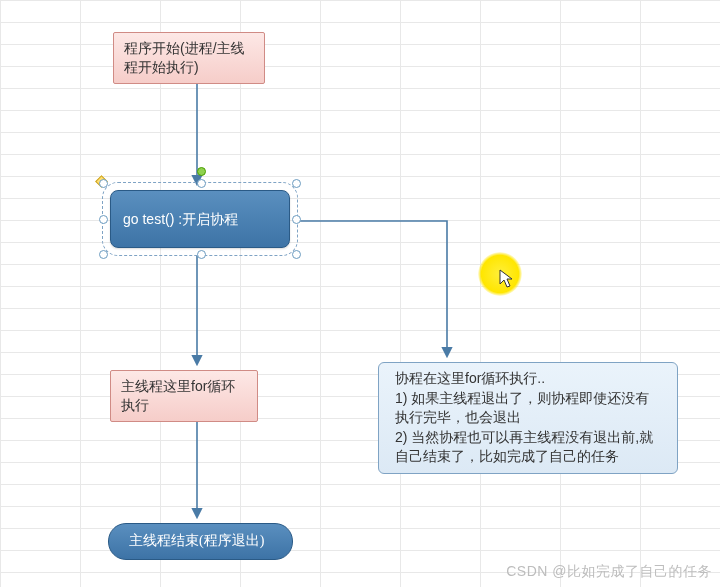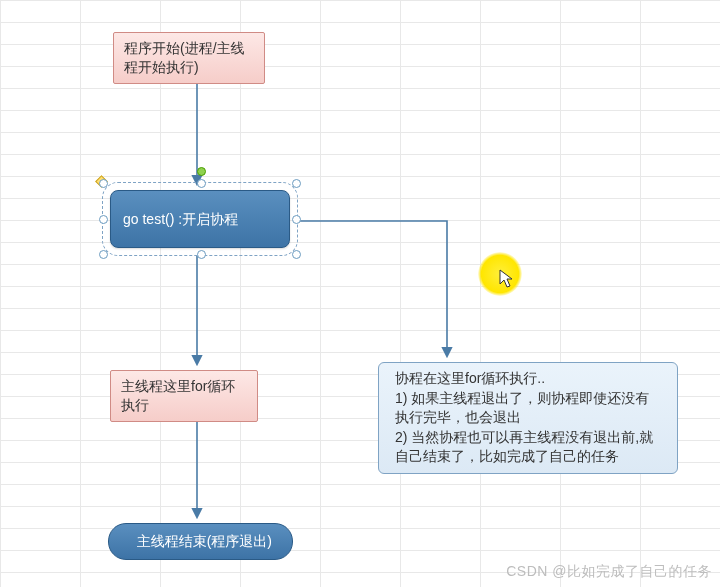--- a/index.html
+++ b/index.html
@@ -47,21 +47,22 @@
     font-size: 14px;
     line-height: 1.4;
     border-radius: 6px;
   }
   .terminator {
     background: linear-gradient(#5a8fbf, #3d73a6);
     border: 1px solid #2a5a86;
     color: #fff;
     padding: 8px 20px;
     border-radius: 18px;
-    text-align: right;
+    text-align: left;
+    font-family: Liberation Serif, serif;
   }
   
   .selected {
     outline: 1px dashed #7fa3c4;
     outline-offset: 7px;
   }
   .handle {
     position: absolute;
     width: 9px;
     height: 9px;

